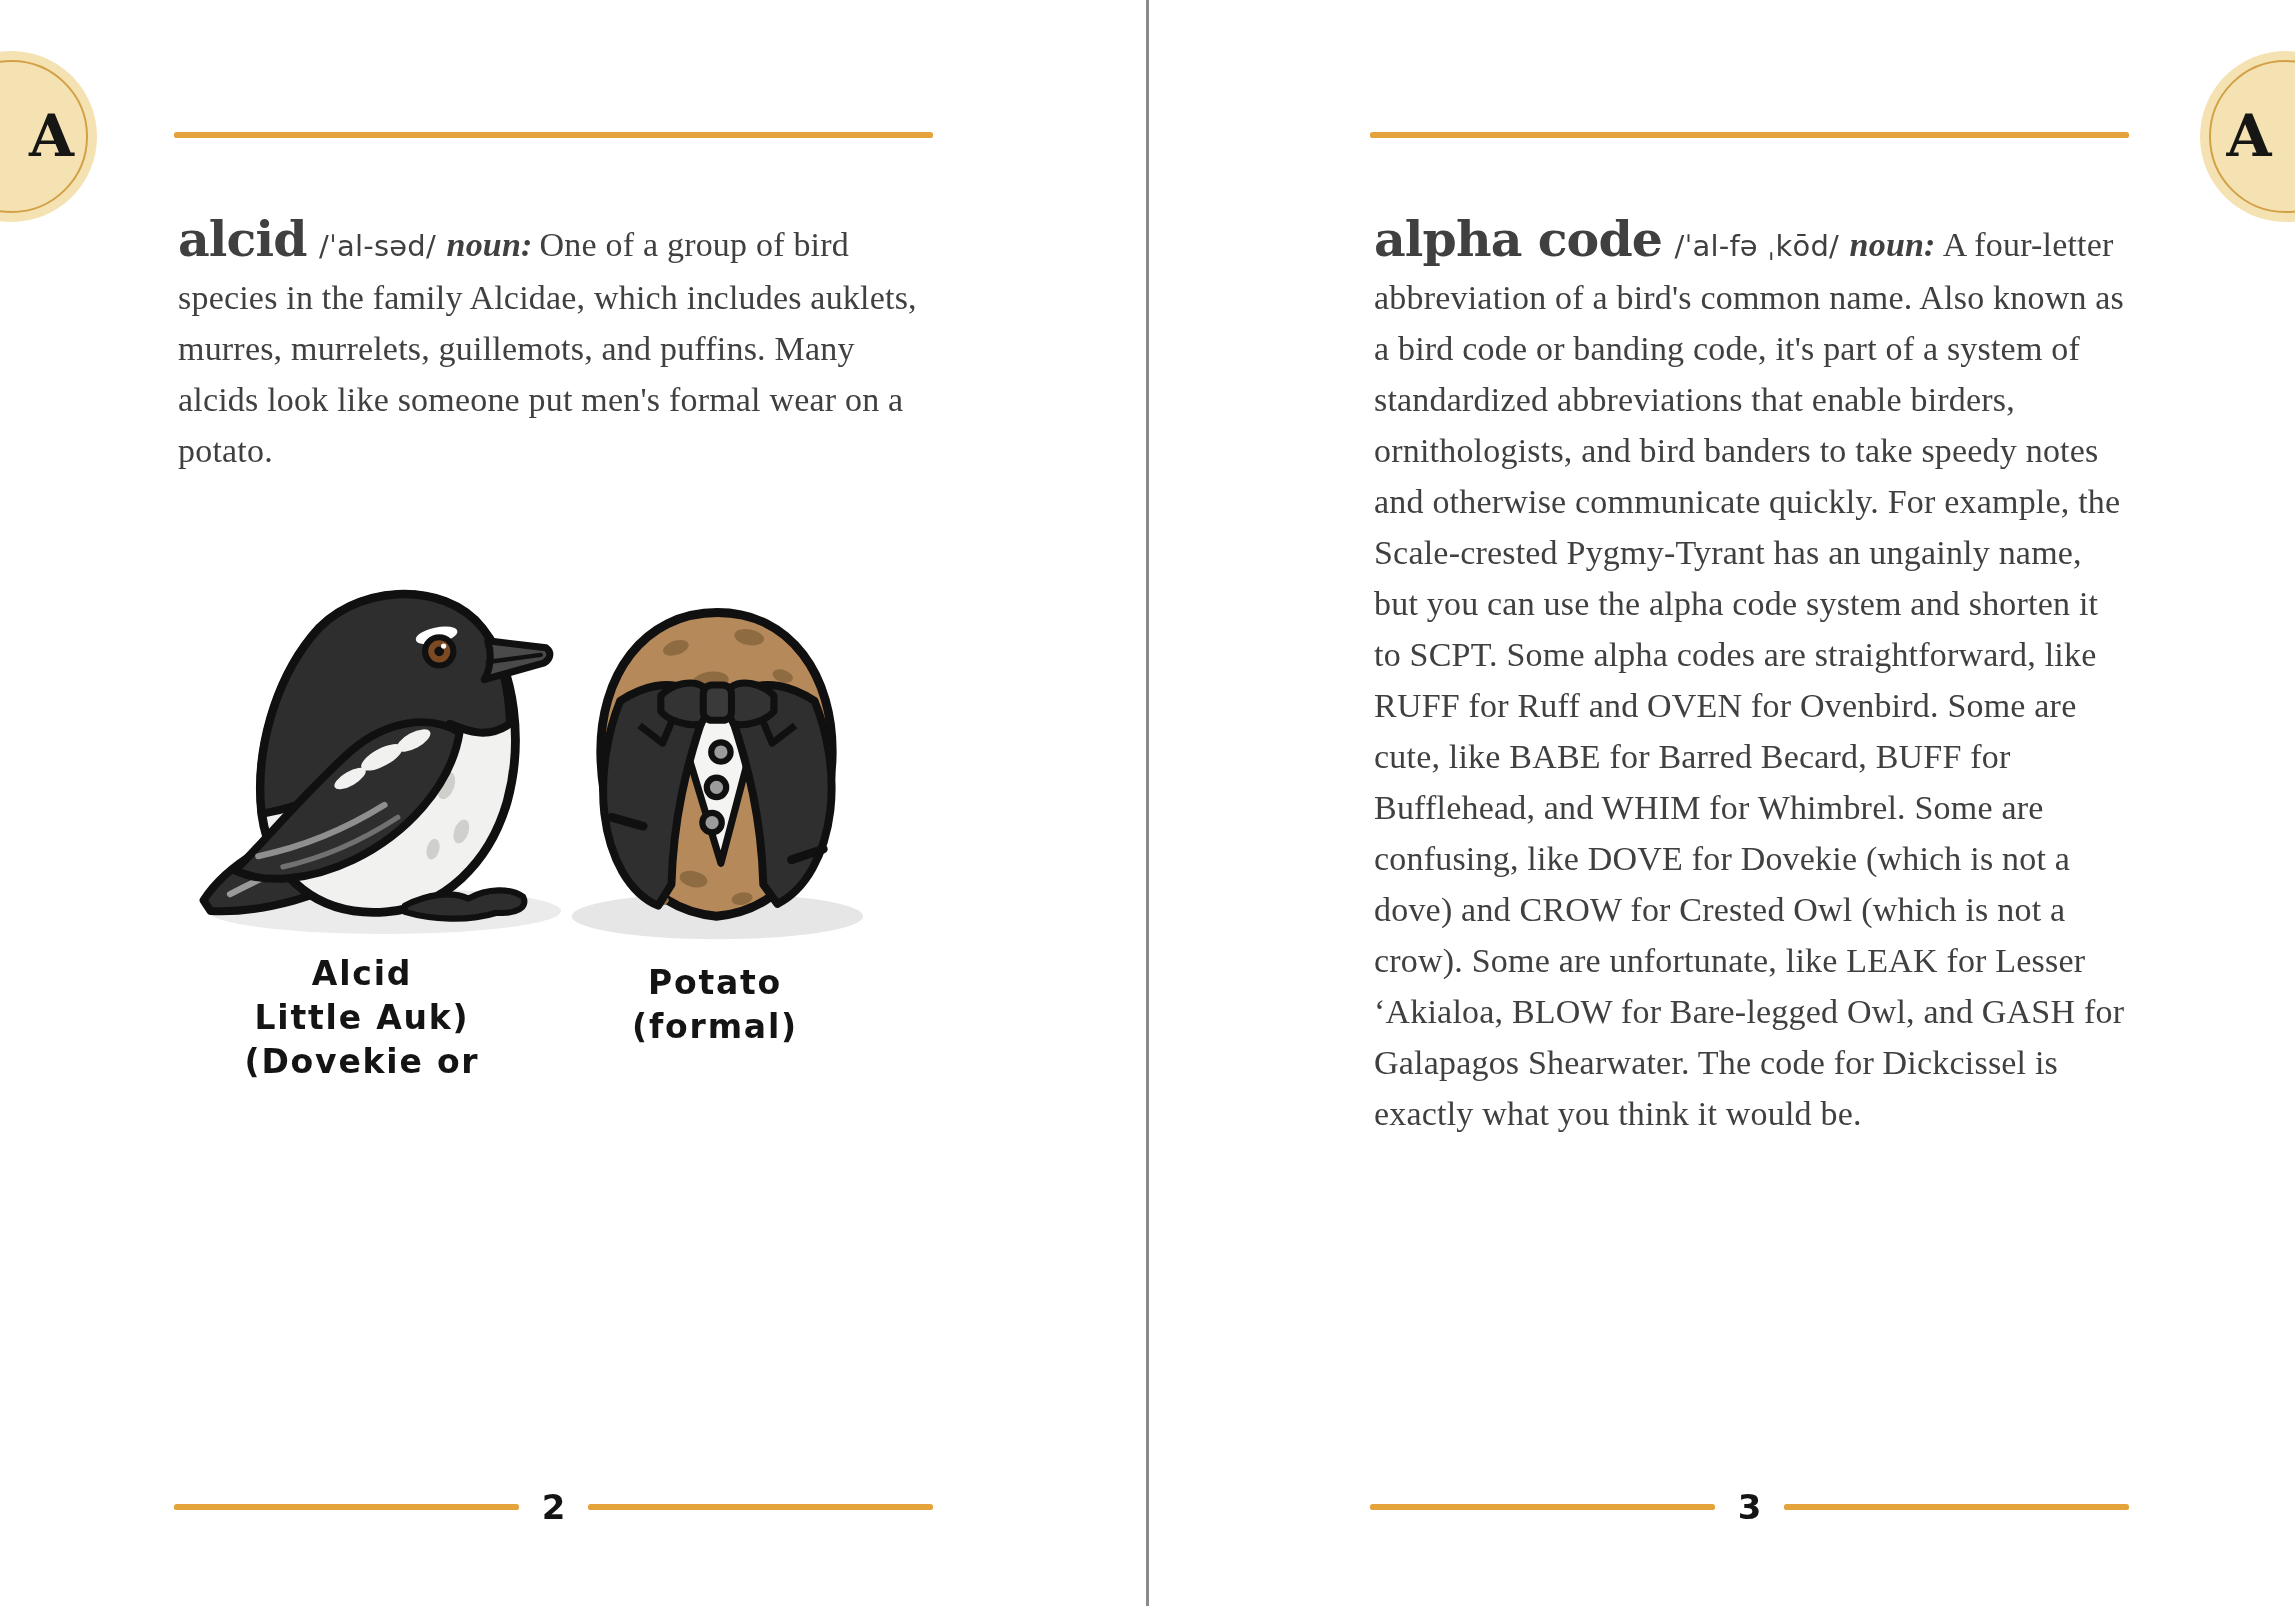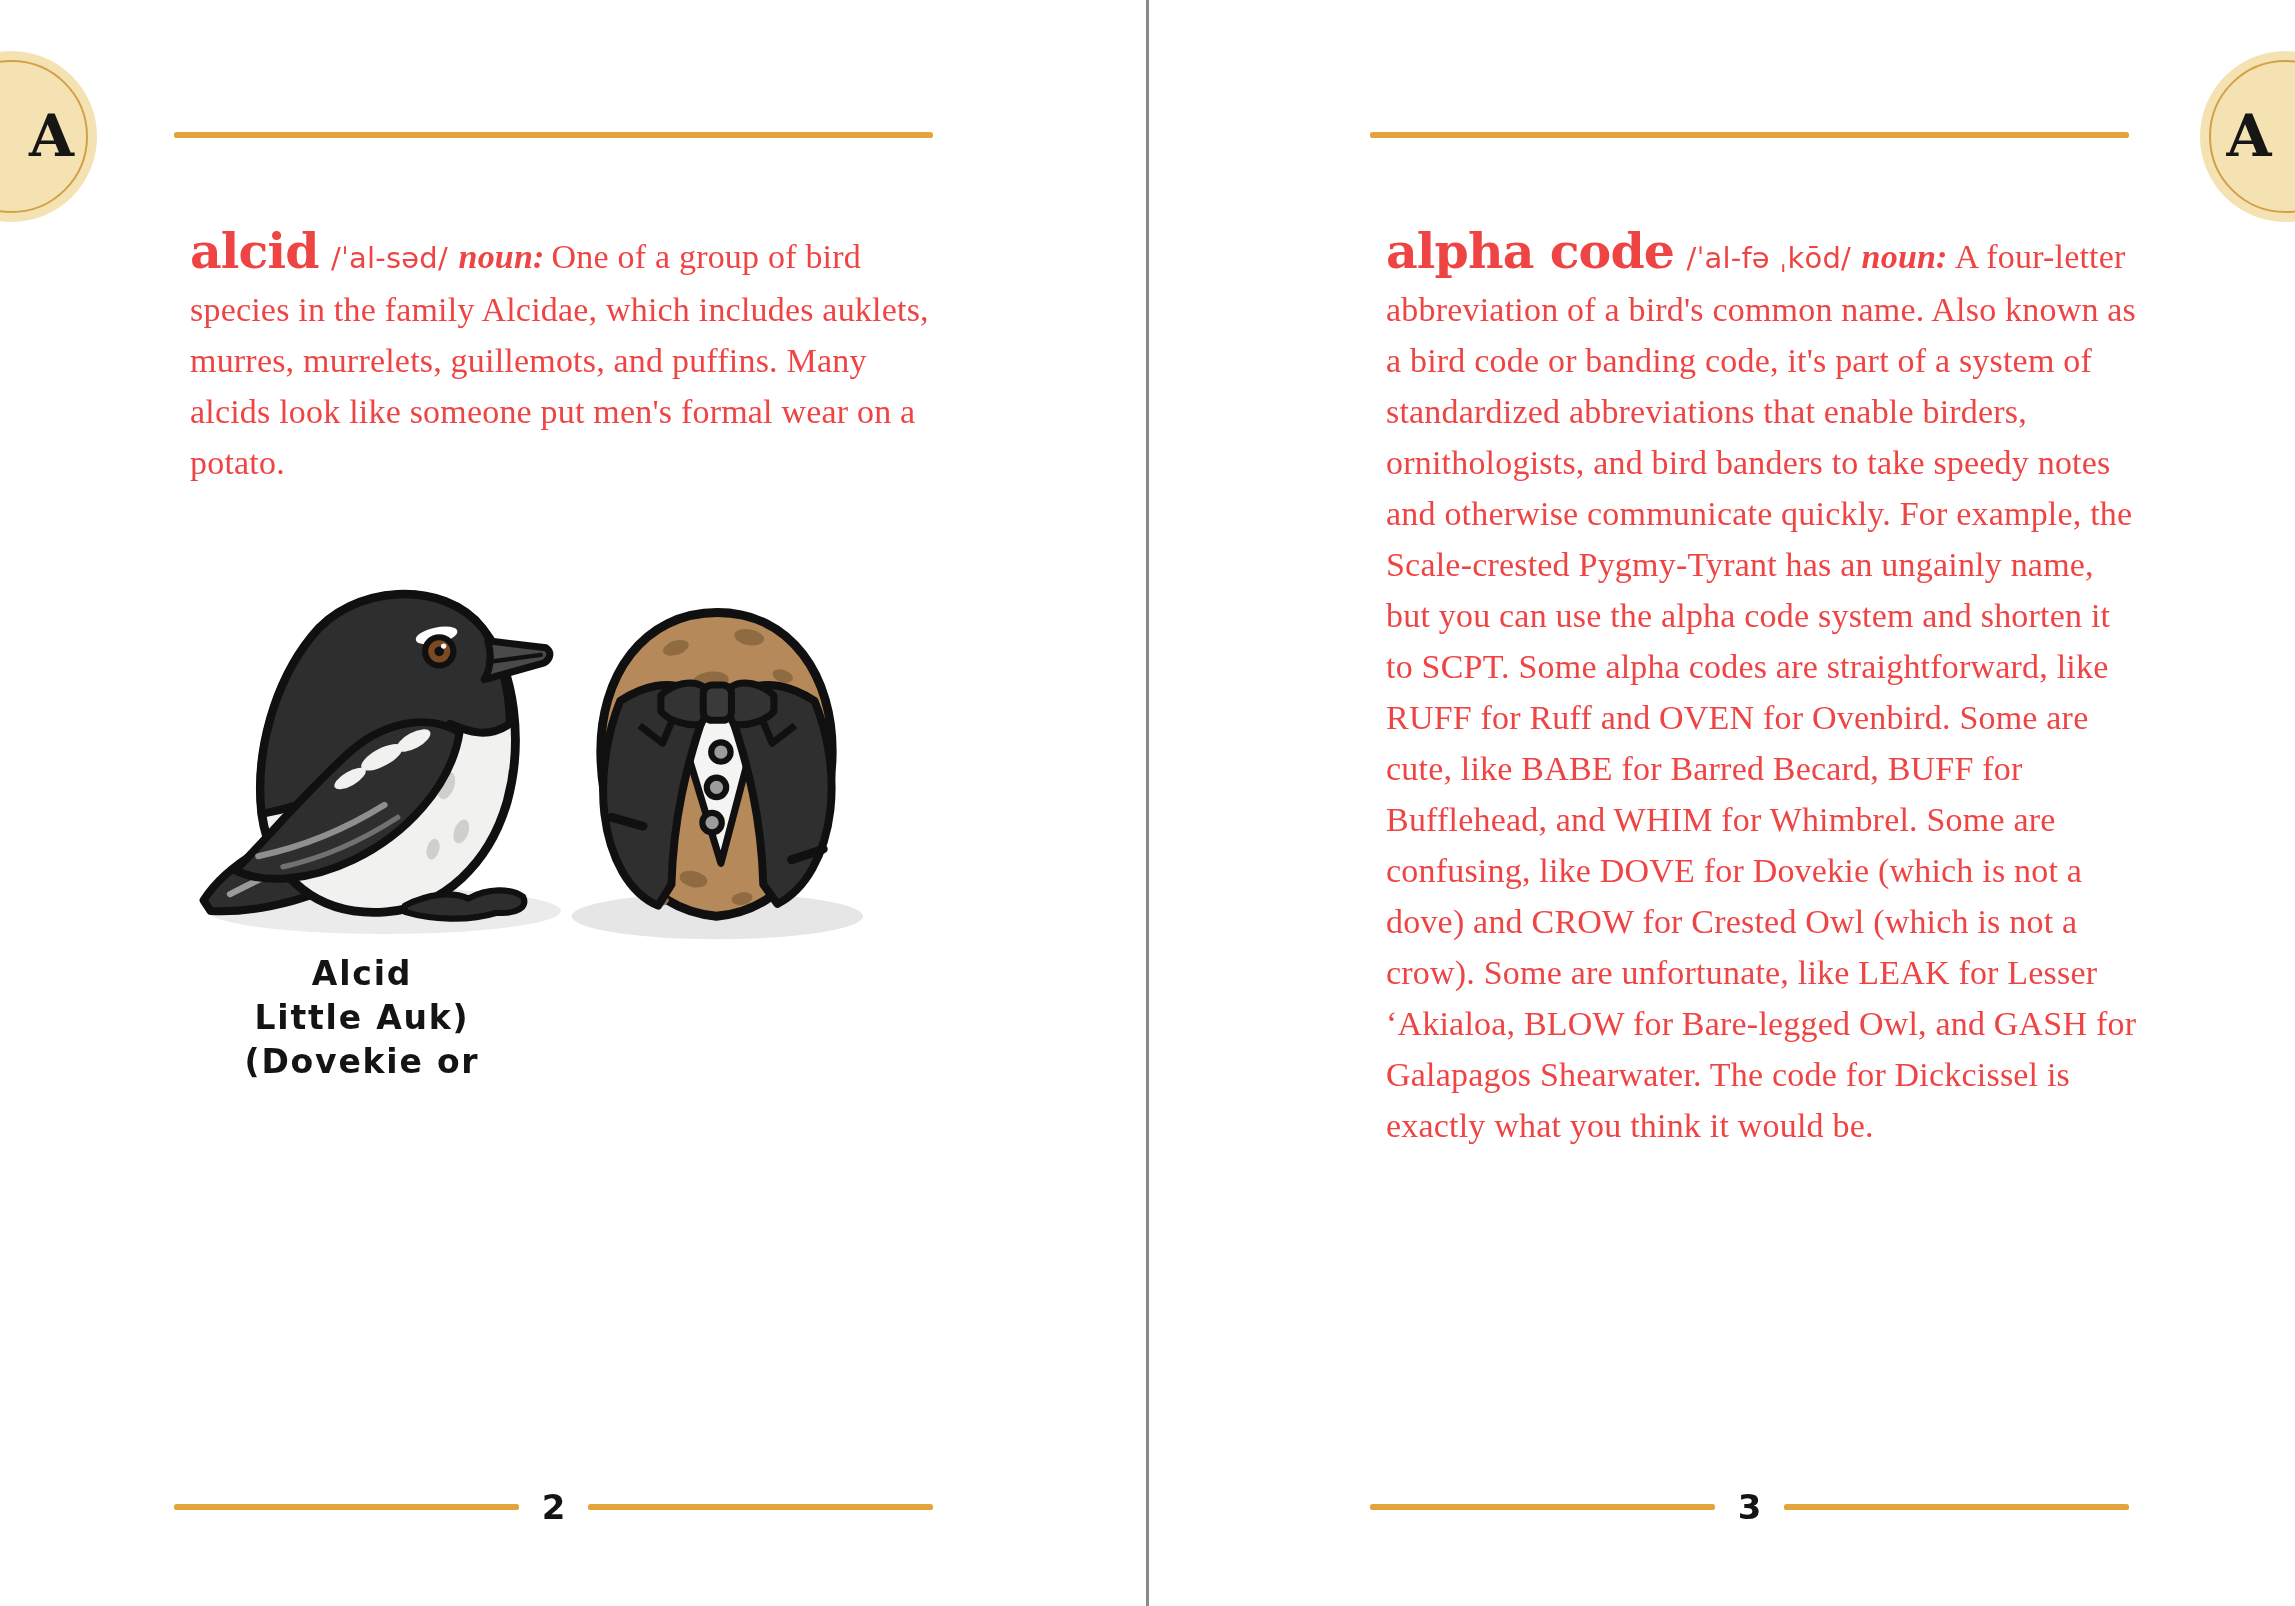--- a/index.html
+++ b/index.html
@@ -43,22 +43,22 @@
   
   .rule-top {
     position:absolute; top:132px; width:759px; height:6.2px;
     background:#E5A33B; border-radius:2.6px;
   }
   .page-left  .rule-top { left:174px; }
   .page-right .rule-top { left:222px; }
 
   
   .entry {
-    position:absolute; top:210px; width:759px; margin:16px;
-    font-size:34px; line-height:51px; color:#ef4444;
+    position:absolute; top:210px; width:759px; margin:4px;
+    font-size:34px; line-height:51px; color:#404040;
     letter-spacing:0.2px; text-align:left;
   }
   .page-left  .entry { left:174px; }
   .page-right .entry { left:222px; }
   .headword {
     font-family:"DejaVu Serif", serif; font-weight:700;
     font-size:49px; letter-spacing:-0.9px; margin-right:12.4px;
   }
   .pron {
     font-family:"DejaVu Sans", sans-serif; font-size:29px;
@@ -163,20 +163,24 @@
         </g>
       </g>
     </svg>
 
     <div class="caption caption-alcid">
       <div>Alcid</div>
       <div>Little Auk)</div>
       <div>(Dovekie or</div>
     </div>
 
+    <div class="caption caption-potato">
+      <div>Potato</div>
+      <div>(formal)</div>
+    </div>
 
     <div class="footer">
       <span class="footer-line"></span>
       <span class="page-num">2</span>
       <span class="footer-line"></span>
     </div>
   </div>
 
   <div class="divider"></div>
 

